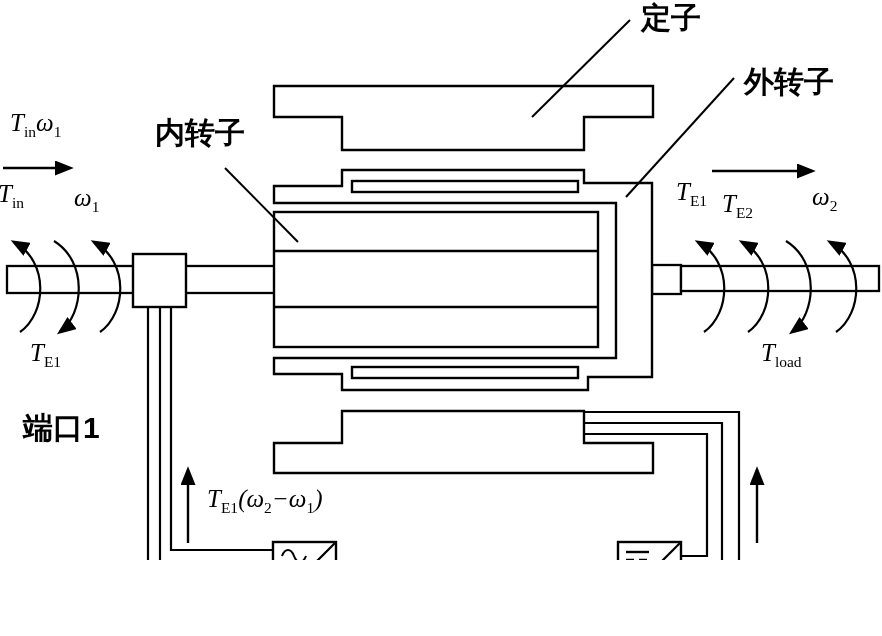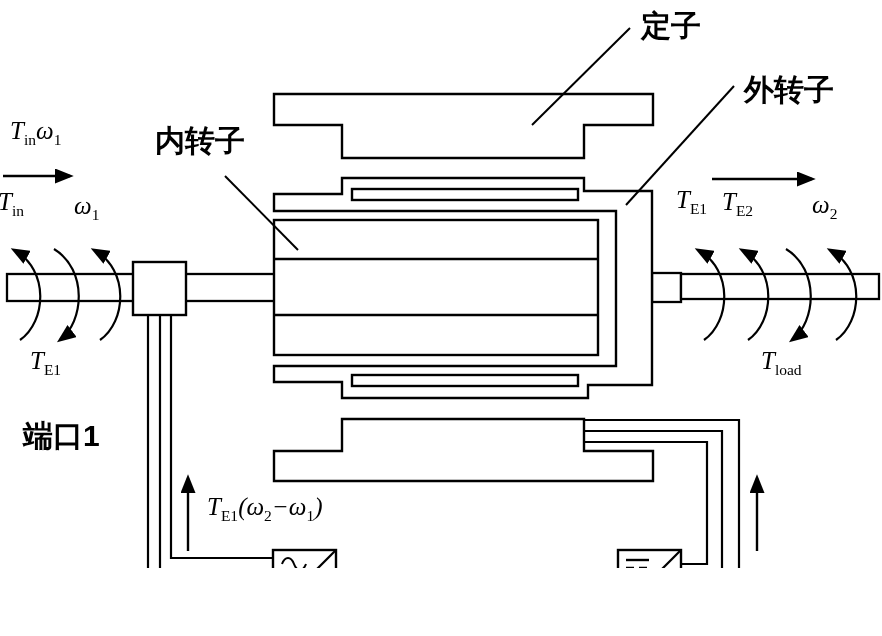--- a/index.html
+++ b/index.html
@@ -1,17 +1,17 @@
 <!DOCTYPE html>
 <html><head>
 <meta charset="utf-8">
 <style>
   html,body{margin:0;padding:0;background:#fff;}
   .stage{position:relative;width:882px;height:560px;background:#fff;overflow:hidden;
-         font-family:"Liberation Sans",sans-serif;margin-top:8px;}
+         font-family:"Liberation Sans",sans-serif;}
   .stage svg{position:absolute;left:0;top:0;}
   .lbl{position:absolute;color:#000;white-space:nowrap;line-height:1.05;}
   .cn{font-family:"Liberation Sans","DejaVu Sans",sans-serif;font-weight:700;font-size:30px;}
   .math{font-family:"Liberation Serif","DejaVu Serif",serif;font-size:25px;}
   .math .mi{font-style:italic;}
   .math sub{font-style:normal;font-size:0.62em;line-height:0;}
 </style>
 </head>
 <body>
 
@@ -130,18 +130,18 @@
 <div class="lbl cn" style="left:641px;top:2px;">定子</div>
 <div class="lbl cn" style="left:155px;top:117px;">内转子</div>
 <div class="lbl cn" style="left:744px;top:66px;">外转子</div>
 <div class="lbl cn" style="left:23px;top:412px;">端口1</div>
 
 <div class="lbl math" style="left:10px;top:110px;"><span class="mi">T</span><sub>in</sub><span class="mi">ω</span><sub>1</sub></div>
 <div class="lbl math" style="left:-2px;top:181px;"><span class="mi">T</span><sub>in</sub></div>
 <div class="lbl math" style="left:74px;top:185px;"><span class="mi">ω</span><sub>1</sub></div>
 <div class="lbl math" style="left:30px;top:340px;"><span class="mi">T</span><sub>E1</sub></div>
 <div class="lbl math" style="left:676px;top:179px;"><span class="mi">T</span><sub>E1</sub></div>
-<div class="lbl math" style="left:722px;top:181px;"><span class="mi">T</span><sub>E2</sub></div>
+<div class="lbl math" style="left:722px;top:191px;"><span class="mi">T</span><sub>E2</sub></div>
 <div class="lbl math" style="left:812px;top:184px;"><span class="mi">ω</span><sub>2</sub></div>
 <div class="lbl math" style="left:761px;top:340px;"><span class="mi">T</span><sub>load</sub></div>
 <div class="lbl math" style="left:207px;top:486px;"><span class="mi">T</span><sub>E1</sub><span class="mi">(ω</span><sub>2</sub><span class="mi">−ω</span><sub>1</sub><span class="mi">)</span></div>
 
 </div>
 
 </body></html>

